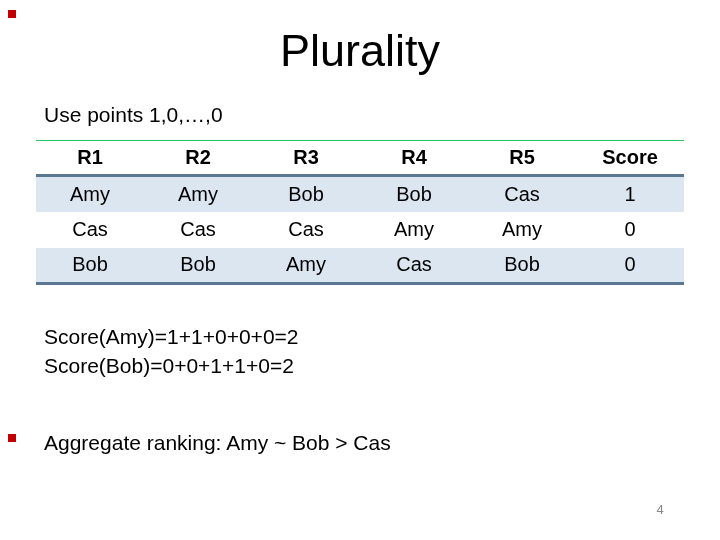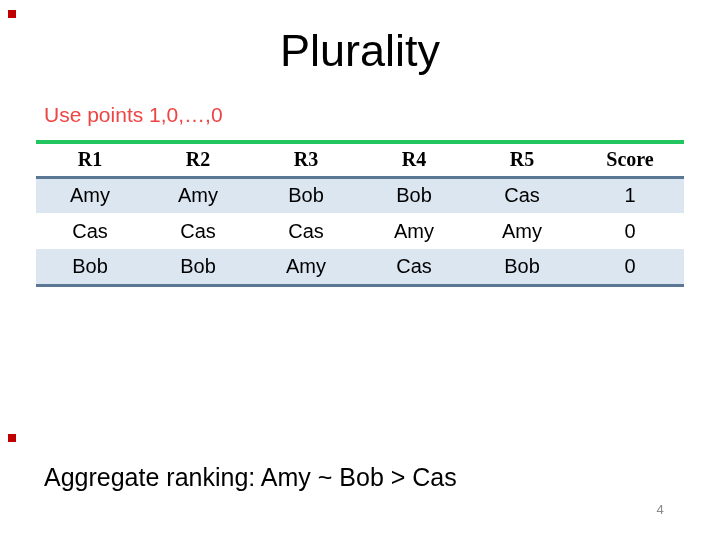--- a/index.html
+++ b/index.html
@@ -34,36 +34,35 @@
     color: #000000;
     letter-spacing: 0px;
   }
 
   .use-points {
     position: absolute;
     left: 44px;
     top: 102px;
     font-size: 21px;
     line-height: 26px;
-    color: #ef4444;
+    color: #000000;
   }
 
   .profile-table {
     position: absolute;
     left: 36px;
     top: 140px;
     width: 648px;
     border-collapse: collapse;
     table-layout: fixed;
     font-size: 20px;
   }
   .profile-table thead tr {
-    border-top: 4px solid #22c55e;
+    border-top: 1px solid #22c55e;
     border-bottom: 3px solid #5a7894;
-    font-family: Liberation Serif, serif;
   }
   .profile-table thead th {
     height: 35px;
     font-weight: 700;
     text-align: center;
     vertical-align: middle;
     background: #ffffff;
     padding: 0;
   }
   .profile-table tbody td {
@@ -81,22 +80,22 @@
     left: 44px;
     top: 322px;
     font-size: 21px;
     line-height: 29px;
     color: #000000;
   }
 
   .aggregate {
     position: absolute;
     left: 44px;
-    top: 464px;
-    font-size: 25px;
+    top: 430px;
+    font-size: 21px;
     line-height: 26px;
     color: #000000;
   }
 
   .page-number {
     position: absolute;
     left: 640px;
     top: 502px;
     width: 40px;
     text-align: center;
@@ -149,19 +148,21 @@
         <td>Bob</td>
         <td>Amy</td>
         <td>Cas</td>
         <td>Bob</td>
         <td>0</td>
       </tr>
     </tbody>
   </table>
 
   <div class="scores">
+    <div>Score(Amy)=1+1+0+0+0=2</div>
+    <div>Score(Bob)=0+0+1+1+0=2</div>
   </div>
 
   <div class="aggregate">Aggregate ranking: Amy ~ Bob &gt; Cas</div>
 
   <div class="page-number">4</div>
 
 </div>
 
 </body></html>

